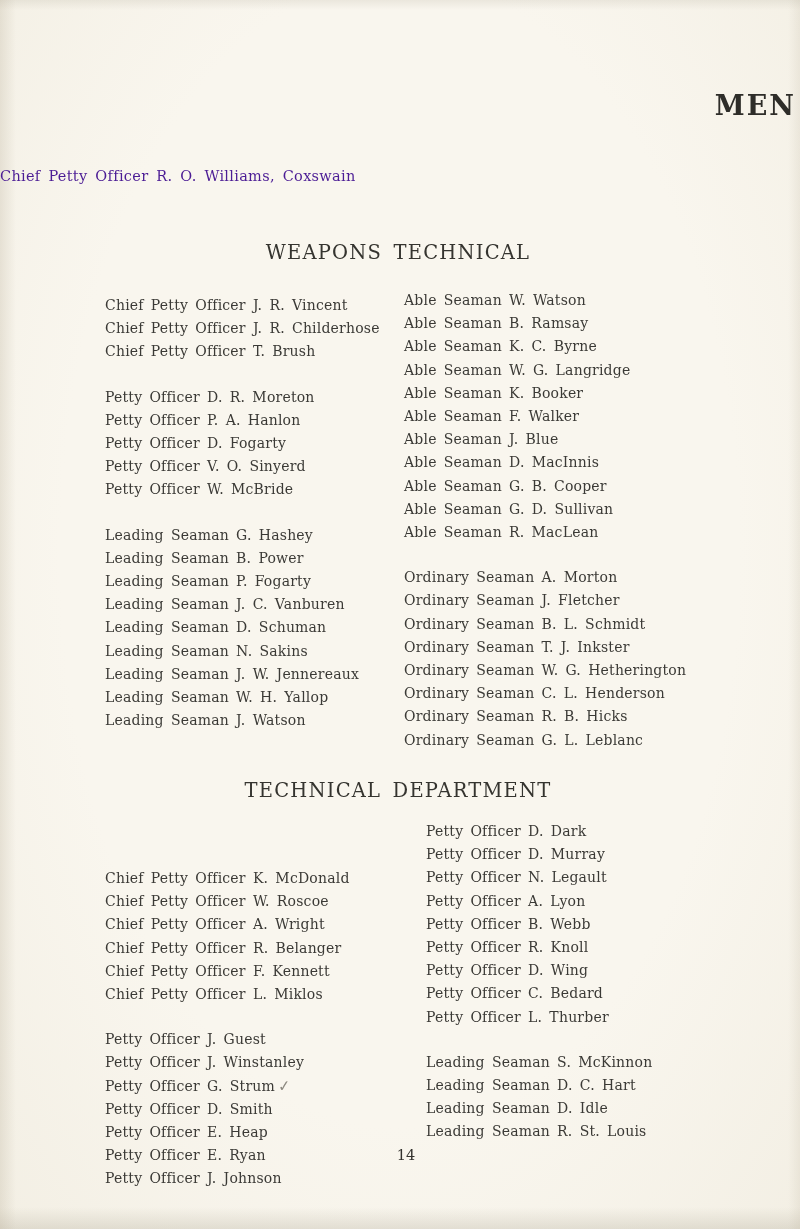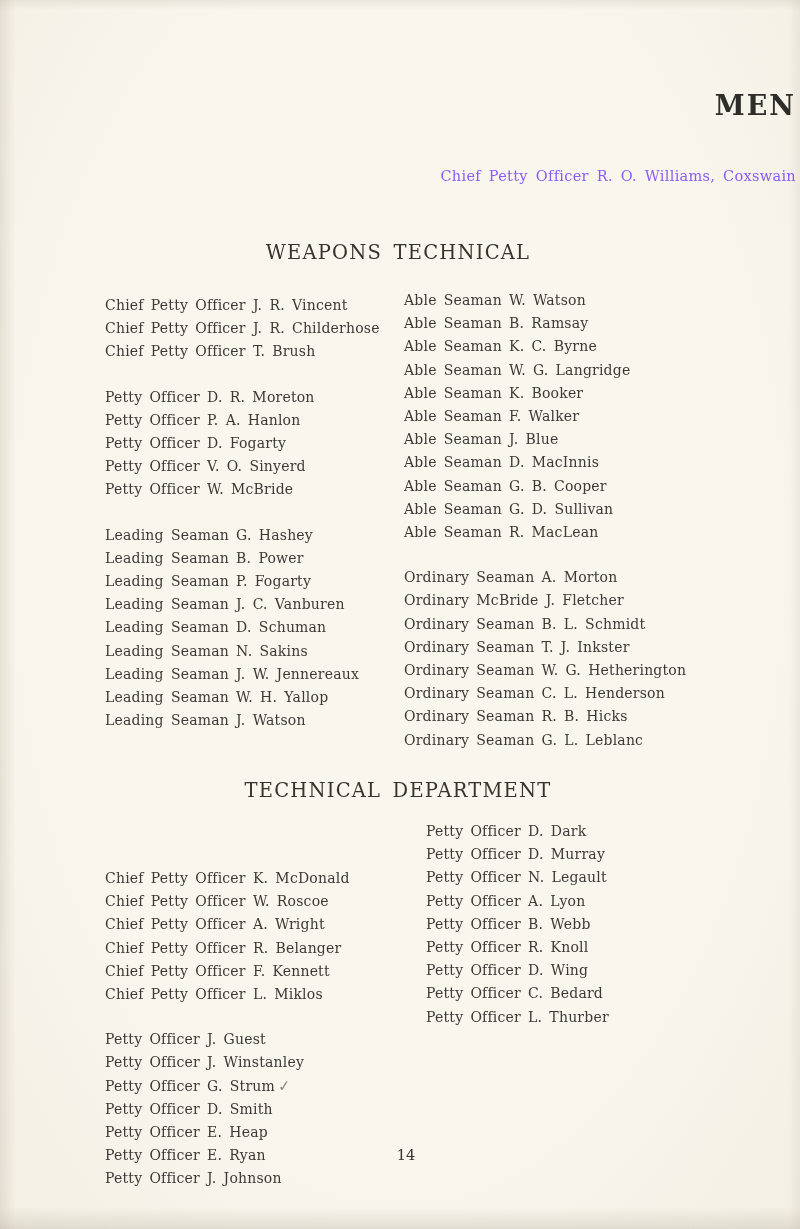--- a/index.html
+++ b/index.html
@@ -34,25 +34,25 @@
     font-size: 27px;
     font-weight: bold;
     letter-spacing: 2px;
     color: #2e2d29;
   }
   .subtitle {
     position: absolute;
     top: 168px;
     left: 0;
     width: 796px;
-    text-align: right;
+    text-align: left;
     font-size: 14.5px;
     letter-spacing: 0.3px;
     word-spacing: 3px;
-    color: #8b5cf6;
+    color: #4c1d95;
   }
   .section-heading {
     position: absolute;
     left: 0;
     width: 796px;
     text-align: center;
     font-size: 19.5px;
     letter-spacing: 1.2px;
     word-spacing: 4px;
     color: #35342f;
@@ -137,21 +137,21 @@
         <div class="name-line">Able Seaman K. Booker</div>
         <div class="name-line">Able Seaman F. Walker</div>
         <div class="name-line">Able Seaman J. Blue</div>
         <div class="name-line">Able Seaman D. MacInnis</div>
         <div class="name-line">Able Seaman G. B. Cooper</div>
         <div class="name-line">Able Seaman G. D. Sullivan</div>
         <div class="name-line">Able Seaman R. MacLean</div>
       </div>
       <div class="group">
         <div class="name-line">Ordinary Seaman A. Morton</div>
-        <div class="name-line">Ordinary McBride J. Fletcher</div>
+        <div class="name-line">Ordinary Seaman J. Fletcher</div>
         <div class="name-line">Ordinary Seaman B. L. Schmidt</div>
         <div class="name-line">Ordinary Seaman T. J. Inkster</div>
         <div class="name-line">Ordinary Seaman W. G. Hetherington</div>
         <div class="name-line">Ordinary Seaman C. L. Henderson</div>
         <div class="name-line">Ordinary Seaman R. B. Hicks</div>
         <div class="name-line">Ordinary Seaman G. L. Leblanc</div>
       </div>
     </div>
 
   <div class="section-heading" id="technical-heading">TECHNICAL DEPARTMENT</div>
@@ -181,17 +181,23 @@
         <div class="name-line">Petty Officer D. Dark</div>
         <div class="name-line">Petty Officer D. Murray</div>
         <div class="name-line">Petty Officer N. Legault</div>
         <div class="name-line">Petty Officer A. Lyon</div>
         <div class="name-line">Petty Officer B. Webb</div>
         <div class="name-line">Petty Officer R. Knoll</div>
         <div class="name-line">Petty Officer D. Wing</div>
         <div class="name-line">Petty Officer C. Bedard</div>
         <div class="name-line">Petty Officer L. Thurber</div>
       </div>
+      <div class="group">
+        <div class="name-line">Leading Seaman S. McKinnon</div>
+        <div class="name-line">Leading Seaman D. C. Hart</div>
+        <div class="name-line">Leading Seaman D. Idle</div>
+        <div class="name-line">Leading Seaman R. St. Louis</div>
+      </div>
     </div>
 
   <div class="page-number">14</div>
 
 </div>
 
 </body></html>

